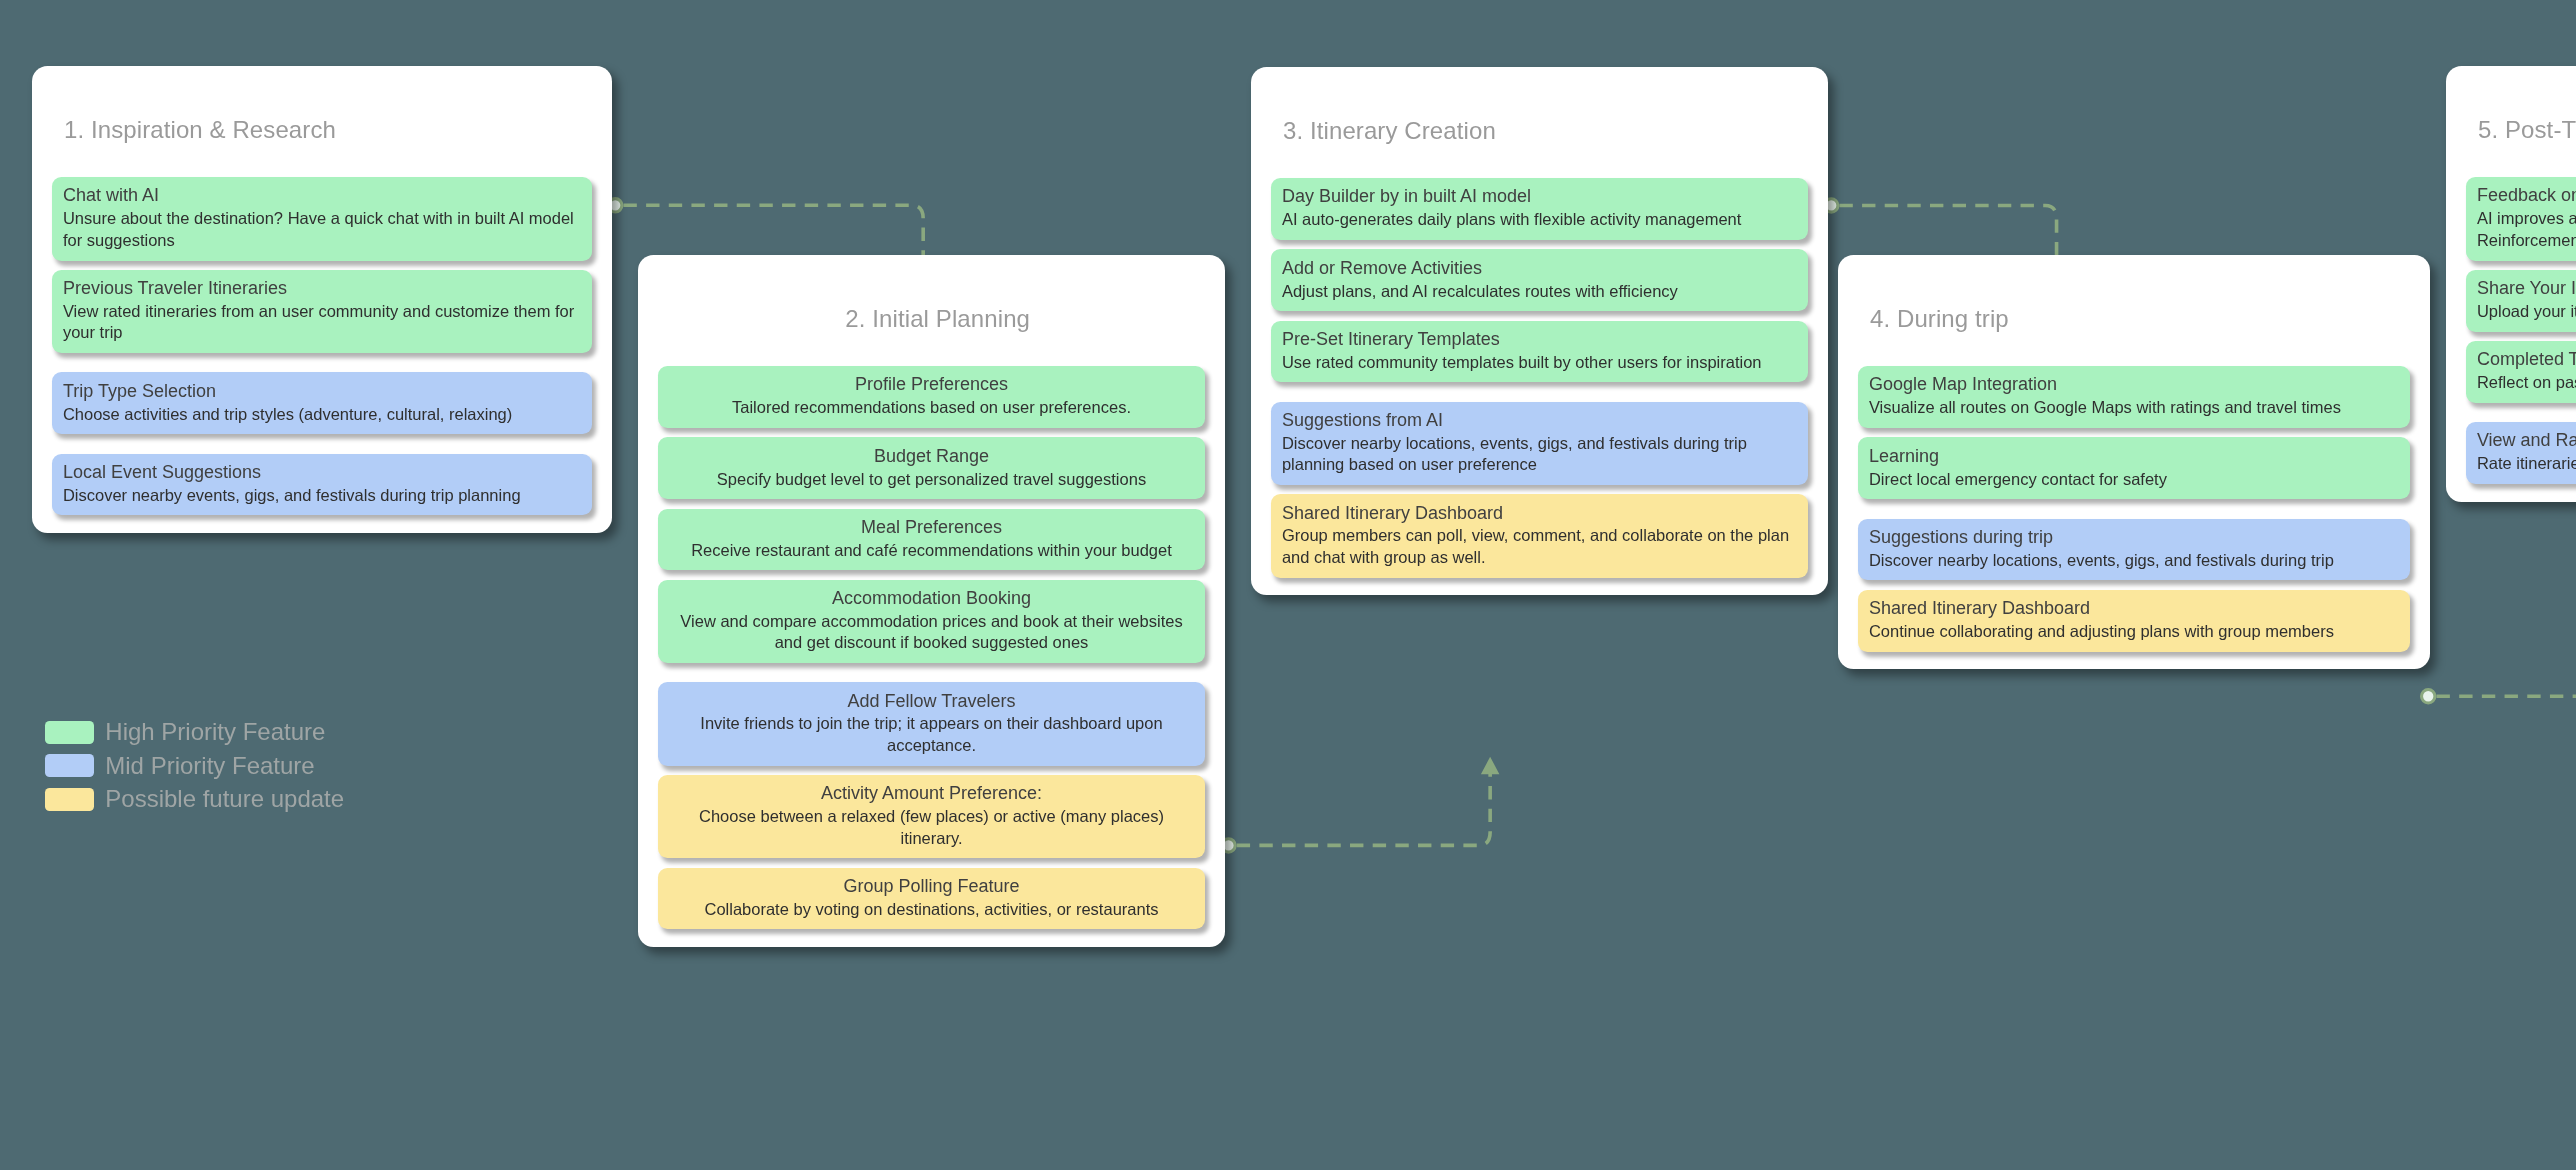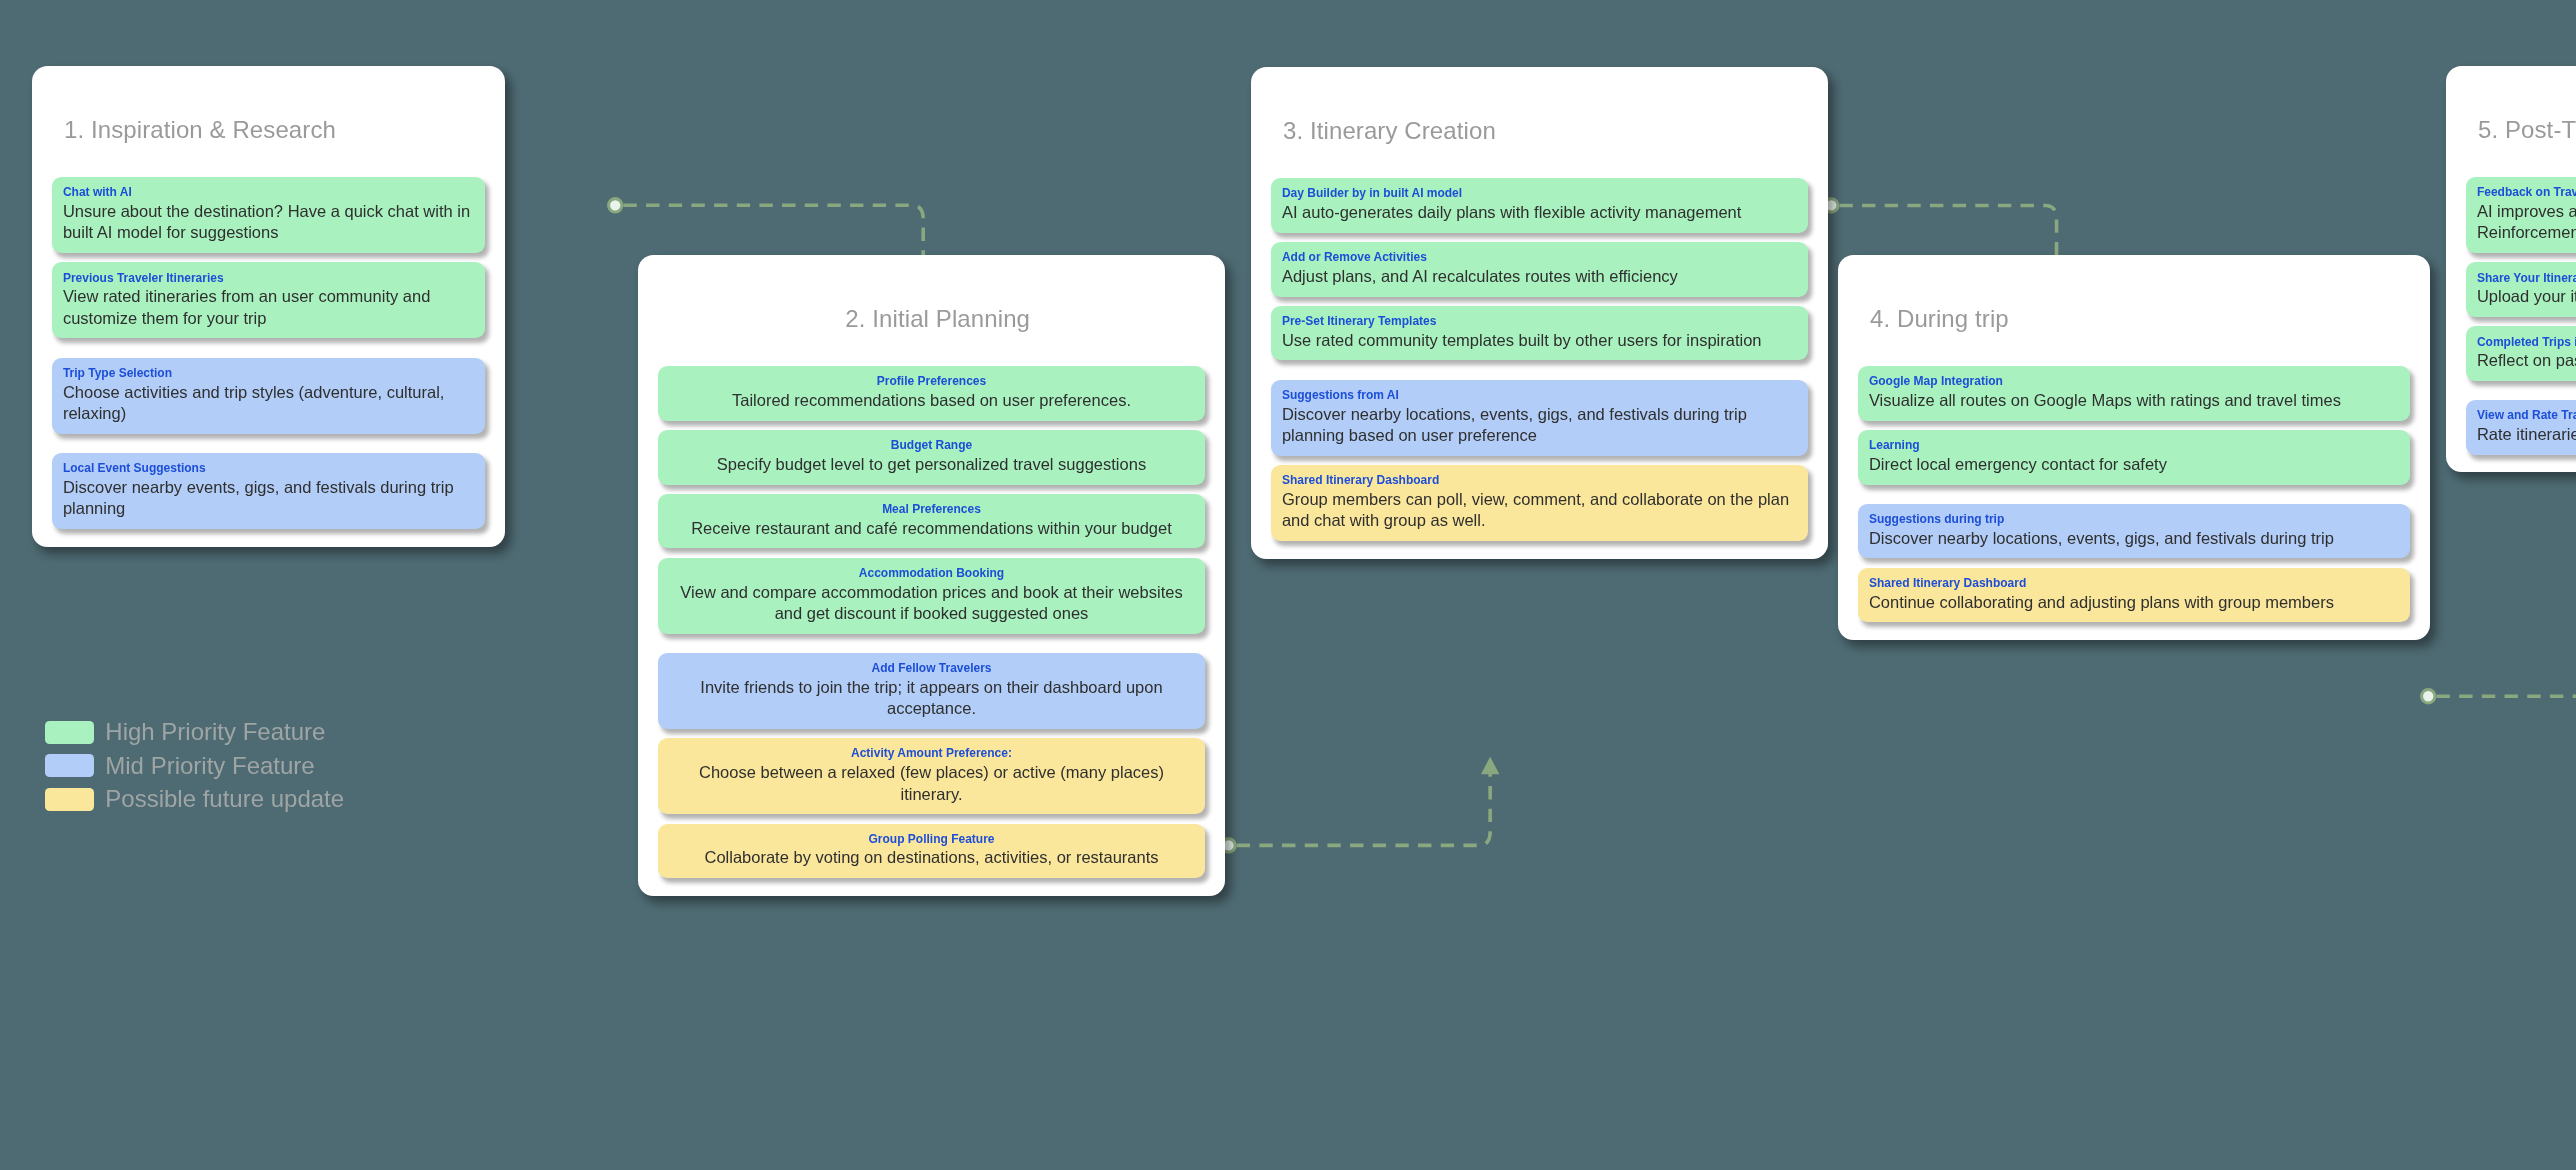--- a/index.html
+++ b/index.html
@@ -36,23 +36,23 @@
     border-radius:9.3px;
     padding:8.2px 11.3px 9.3px 11.3px;
     box-sizing:border-box;
     box-shadow:3.6px 4.1px 4.6px rgba(0,0,0,.30);
     position:relative;
   }
   .card.high{background:#a9f2bf;}
   .card.mid {background:#b2cdf7;margin-top:10px;}
   .card.future{background:#fbe79c;}
   .card-title{
-    font-size:12px;
-    font-weight:700;
-    color:#1d4ed8;
+    font-size:18px;
+    font-weight:400;
+    color:#404040;
     line-height:1.22;
     margin-bottom:1px;
   }
   .card-desc{
     font-size:16.5px;
     font-weight:400;
     color:#2f2f2f;
     line-height:1.30;
     white-space:pre-line;
   }
@@ -104,21 +104,21 @@
   </div>
 
   <div class="conn" style="left:2421px;top:562px;width:361px;height:155px;">
     <svg width="361" height="155" viewBox="0 0 700 300">
       <circle cx="14" cy="260" r="13" fill="#e8f3ec" stroke="#8aa87f" stroke-width="6"></circle>
       <path d="M30 260 H 520 Q 542 260 542 234 V 140" fill="none" stroke="#8aa87f" stroke-width="7" stroke-dasharray="26 18"></path>
       <path d="M542 108 l -18 34 h 36 z" fill="#8aa87f"></path>
     </svg>
   </div>
 
-  <section class="stage" id="stage-1" style="left:32px;top:66px;width:473px;">
+  <section class="stage" id="stage-1" style="left:32px;top:66px;width:580px;">
     <h2 class="stage-title">1. Inspiration &amp; Research</h2>
     <div class="cards">
       <div class="card high">
         <div class="card-title">Chat with AI</div>
         <div class="card-desc">Unsure about the destination? Have a quick chat with in built AI model for suggestions</div>
       </div>
       <div class="card high">
         <div class="card-title">Previous Traveler Itineraries</div>
         <div class="card-desc">View rated itineraries from an user community and customize them for your trip</div>
       </div>

